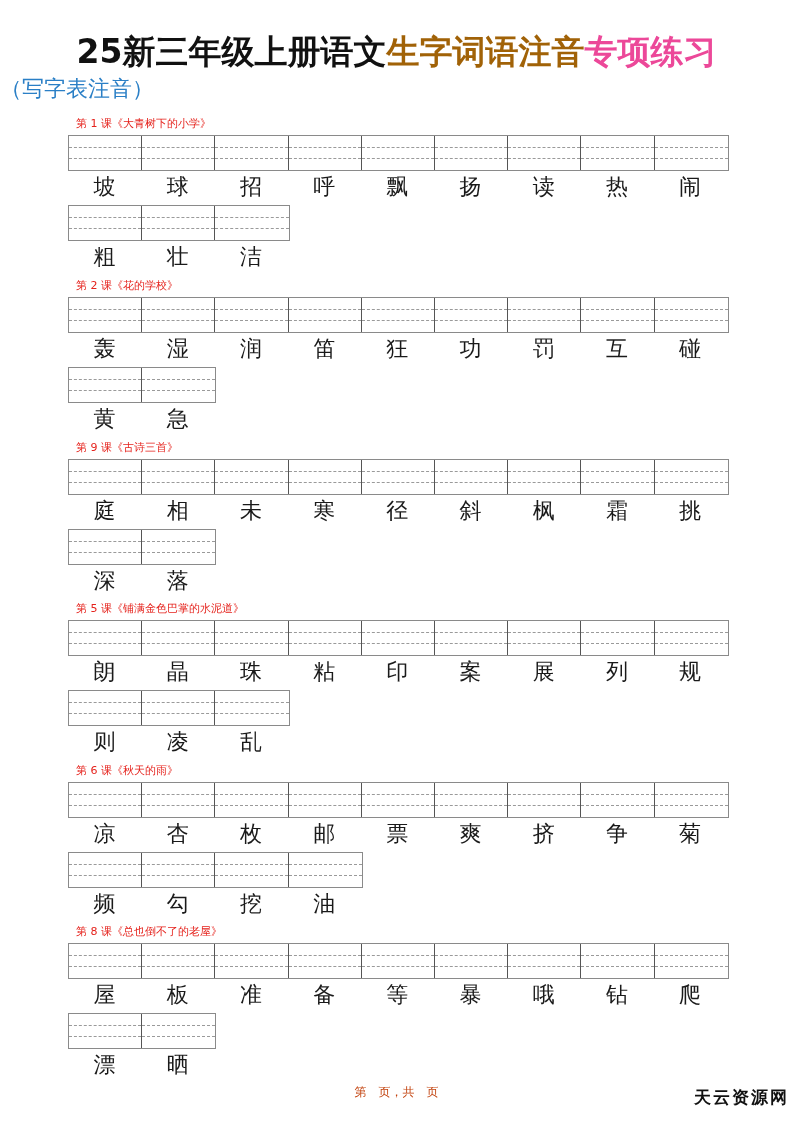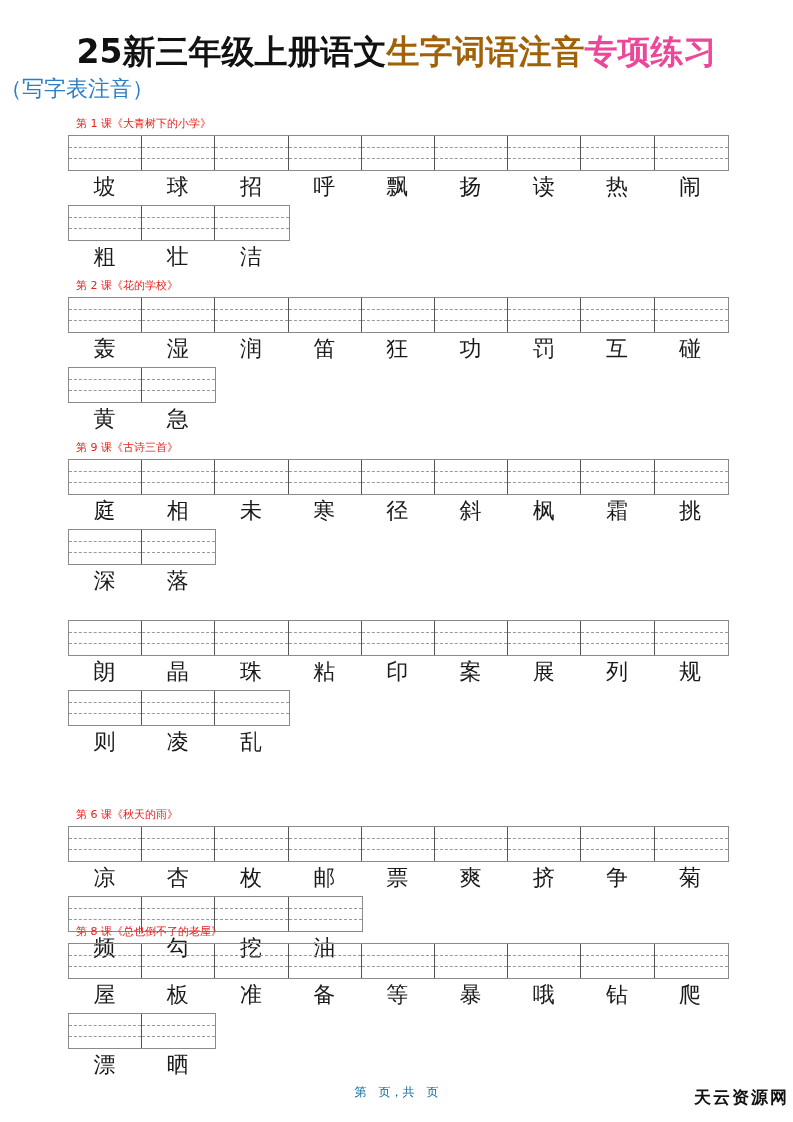--- a/index.html
+++ b/index.html
@@ -12,21 +12,21 @@
   .section { position: absolute; left: 68px; width: 660px; }
   .lesson-title { position: absolute; left: 8px; top: 0; font-size: 11px; line-height: 18px; color: #e5221c; white-space: nowrap; }
   .grid-row { position: absolute; left: 0; display: flex; height: 36px; border: 1.5px solid #8a8a8a; box-sizing: border-box; }
   .cell { width: 73.2px; height: 100%; box-sizing: border-box; border-right: 1px solid #555; position: relative; }
   .cell:last-child { border-right: none; }
   .cell .line1, .cell .line2 { position: absolute; left: 0; right: 0; border-top: 1px dashed #9a9a9a; }
   .cell .line1 { top: 11px; }
   .cell .line2 { top: 22px; }
   .char-row { position: absolute; left: 0; display: flex; height: 30px; }
   .char { width: 73.2px; text-align: center; font-size: 22px; line-height: 30px; color: #1a1a1a; font-family: "DejaVu Serif", serif; }
-  .footer-page { position: absolute; left: 0; top: 1084px; width: 793px; text-align: center; font-size: 12px; color: #0369a1; word-spacing: 6px; }
+  .footer-page { position: absolute; left: 0; top: 1084px; width: 793px; text-align: center; font-size: 12px; color: #c2410c; word-spacing: 6px; }
   .watermark { position: absolute; right: 4px; top: 1086px; font-size: 17px; font-weight: bold; color: #111; letter-spacing: 2px; }
 </style>
 </head>
 <body>
 
 <div class="title">
   <span class="t-black">25新三年级上册语文</span><span class="t-blue">生字词语注音</span><span class="t-red">专项练习</span>
 </div>
 <div class="subtitle">（写字表注音）</div>
 
@@ -228,20 +228,21 @@
           <div class="line1"></div>
           <div class="line2"></div>
         </div>
       </div>
       <div class="char-row" style="top: 127px;">
         <div class="char">深</div>
         <div class="char">落</div>
       </div>
     </div>
     <div class="section" style="top: 600px; height: 160px;">
+      <div class="lesson-title">第 5 课《铺满金色巴掌的水泥道》</div>
       <div class="grid-row" style="top: 20px;">
         <div class="cell">
           <div class="line1"></div>
           <div class="line2"></div>
         </div>
         <div class="cell">
           <div class="line1"></div>
           <div class="line2"></div>
         </div>
         <div class="cell">
@@ -297,21 +298,21 @@
           <div class="line1"></div>
           <div class="line2"></div>
         </div>
       </div>
       <div class="char-row" style="top: 127px;">
         <div class="char">则</div>
         <div class="char">凌</div>
         <div class="char">乱</div>
       </div>
     </div>
-    <div class="section" style="top: 806px; height: 160px;">
+    <div class="section" style="top: 762px; height: 160px;">
       <div class="lesson-title">第 6 课《秋天的雨》</div>
       <div class="grid-row" style="top: 20px;">
         <div class="cell">
           <div class="line1"></div>
           <div class="line2"></div>
         </div>
         <div class="cell">
           <div class="line1"></div>
           <div class="line2"></div>
         </div>

